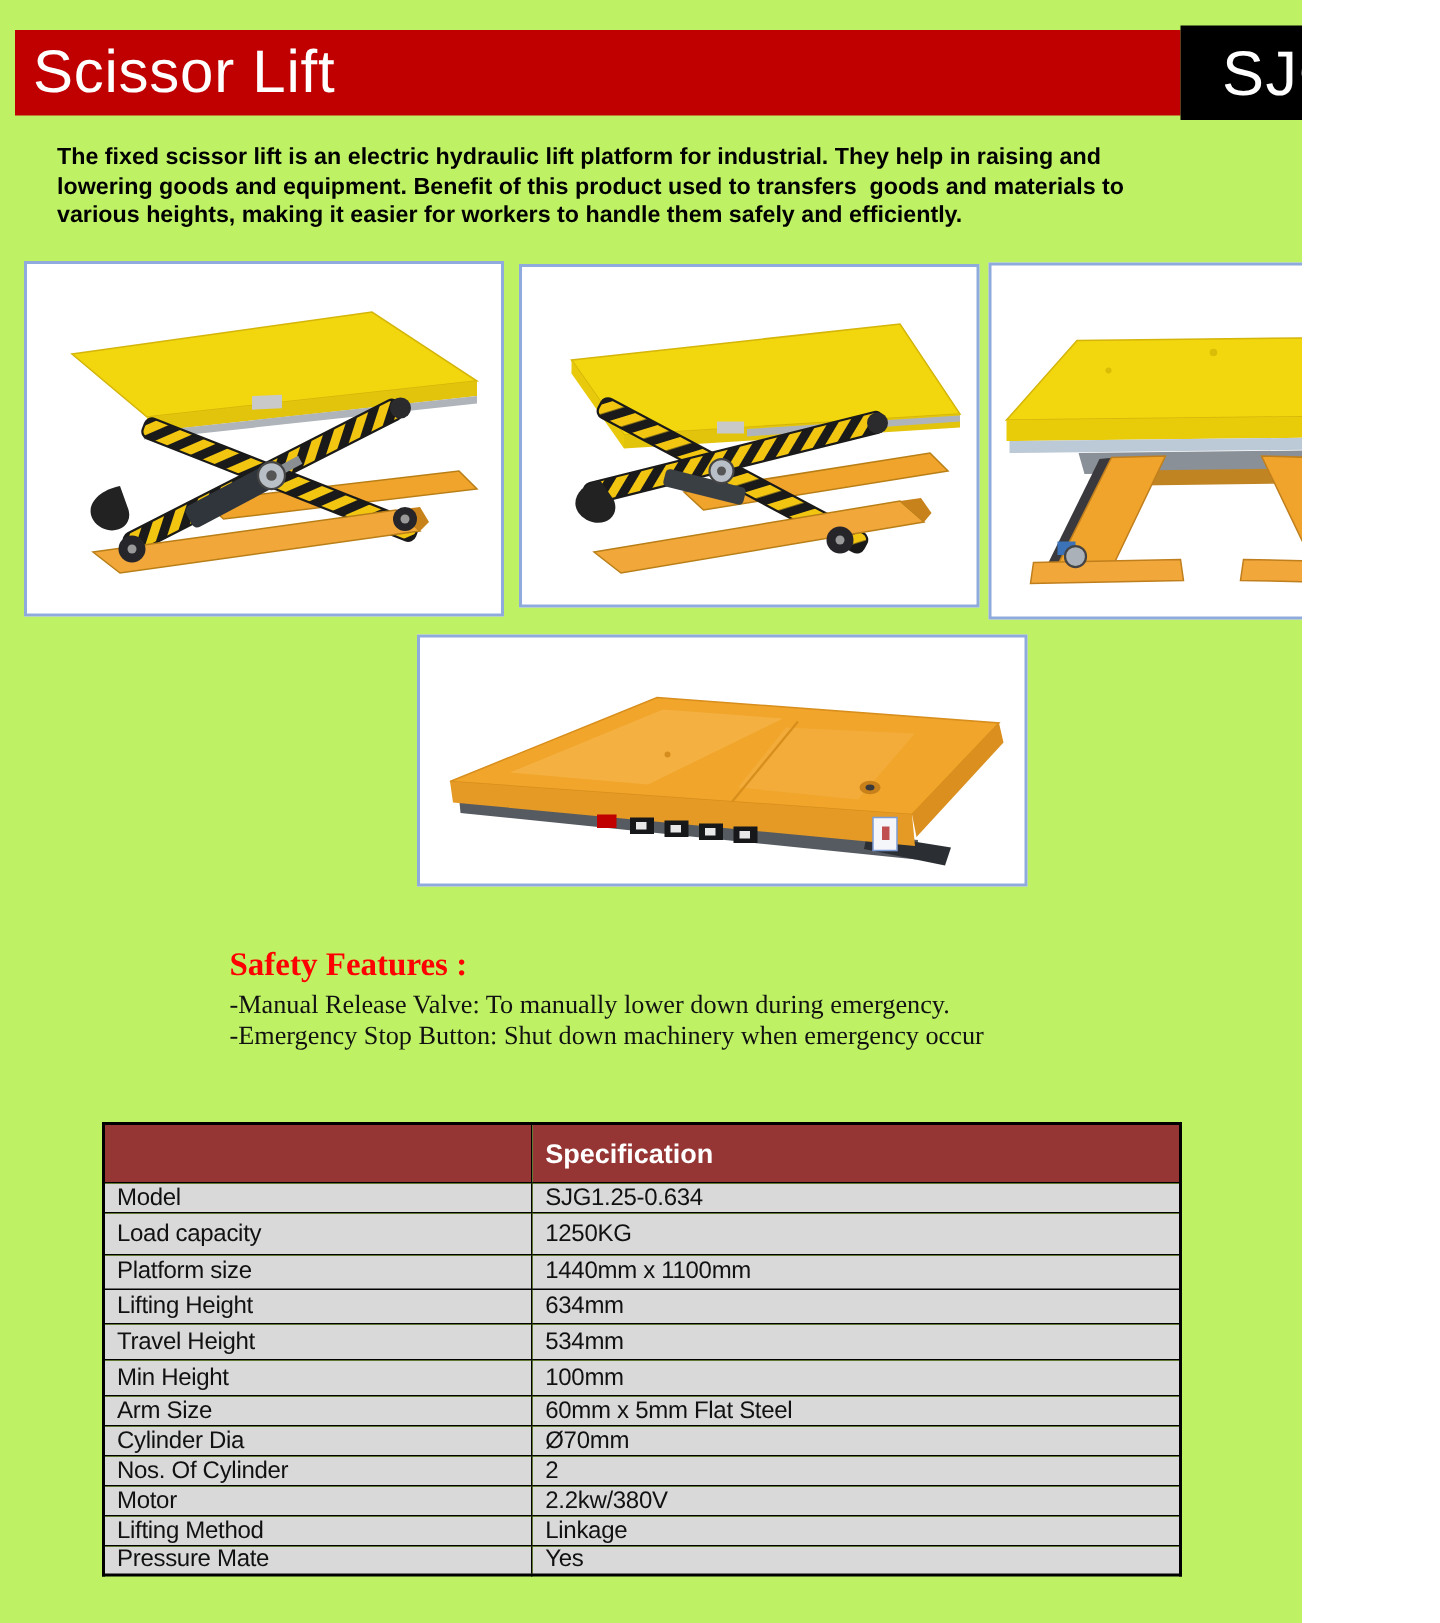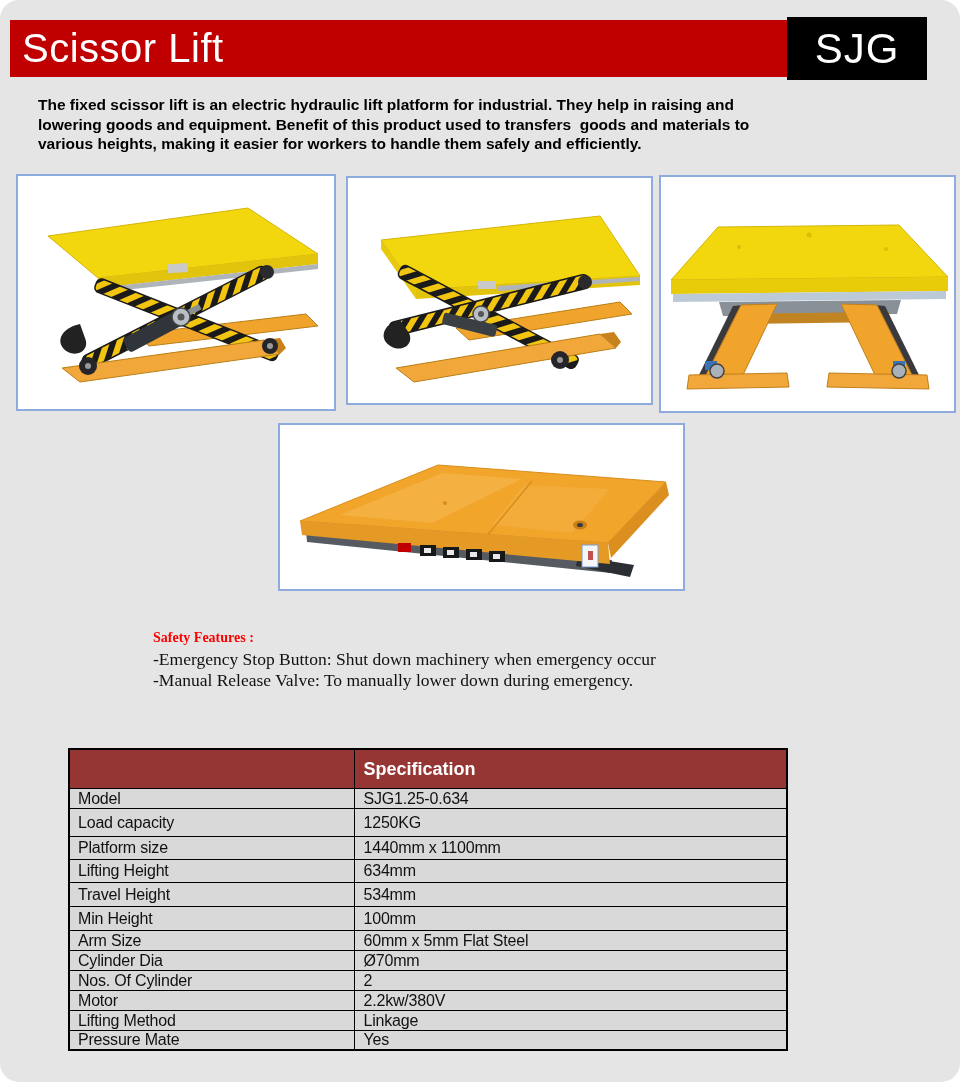--- a/index.html
+++ b/index.html
@@ -1,17 +1,17 @@
 <!DOCTYPE html>
 <html style="--accent-red: #C00000; --brand-bg: #000000; --safety-red: #FF0000; --table-header-bg: #963634; --table-row-bg: #D9D9D9; --image-border: #8FAADC; --lift-yellow: #F2D60E; --lift-orange: #F0A42C;"><head>
 <meta charset="utf-8">
 <style>
   html,body{margin:0;padding:0;background:#fff;}
-  #page{position:relative;width:960px;height:1082px;background:#e5e5e5;
-        font-family:"Liberation Sans",sans-serif;overflow:hidden;border-radius:19px;}
+  #page{position:relative;width:868px;height:1082px;background:#bef264;
+        font-family:"Liberation Sans",sans-serif;overflow:hidden;}
 
   
   .red-bar{position:absolute;left:10px;top:20px;width:777px;height:57px;
            background:var(--accent-red,#C00000);}
   .red-bar .title{color:#fff;font-size:40px;line-height:56px;padding-left:12px;
                   font-weight:400;letter-spacing:.5px;white-space:nowrap;}
   .brand-box{position:absolute;left:787px;top:17px;width:140px;height:63px;
              background:var(--brand-bg,#000);display:flex;align-items:center;justify-content:center;text-align:right;}
   .brand-box .brand{color:#fff;font-size:42px;letter-spacing:1px;font-weight:400;}
 
@@ -25,21 +25,21 @@
            border:2px solid var(--image-border,#8FAADC);}
   #img1{left:16px;top:174px;width:320px;height:237px;}
   #img2{left:346px;top:176px;width:307px;height:229px;}
   #img3{left:659px;top:175px;width:297px;height:238px;}
   #img4{left:278px;top:423px;width:407px;height:168px;}
   .img-box svg{display:block;width:100%;height:100%;}
 
   
   .safety{position:absolute;left:153px;top:630px;font-family:"Liberation Serif",serif;}
   .safety .safety-h{margin:0 0 3px 0;color:var(--safety-red,#FF0000);
-                    font-size:14px;font-weight:700;}
+                    font-size:22px;font-weight:700;}
   .safety .s-item{font-size:17.5px;line-height:21px;color:#111;white-space:pre-wrap;}
 
   
   table.spec{position:absolute;left:68px;top:748px;width:718px;
              border-collapse:collapse;table-layout:fixed;border:2.5px solid #000;}
   .spec td{border:1.5px solid #000;background:var(--table-row-bg,#D9D9D9);
            font-size:16px;color:#111;padding:0 2px 0 8px;vertical-align:middle;
            letter-spacing:-0.2px;overflow:hidden;white-space:nowrap;}
   .spec td+td{padding-left:9px;}
   .spec tr.hdr td{background:var(--table-header-bg,#963634);height:38px;}
@@ -209,22 +209,22 @@
         <rect x="190" y="127" width="7" height="5"></rect>
         <rect x="213" y="129" width="7" height="5"></rect>
       </g>
       <rect x="302" y="120" width="16" height="22" fill="#F4F6FA" stroke="#7C9CD6" stroke-width="1"></rect>
       <rect x="308" y="126" width="5" height="9" fill="#C05050"></rect>
     </svg>
   </div>
 
   <div class="safety">
     <div class="safety-h">Safety Features :</div>
+    <div class="s-item">-Manual Release Valve: To manually lower down during emergency.</div>
     <div class="s-item">-Emergency Stop Button: Shut down machinery when emergency occur</div>
-    <div class="s-item">-Manual Release Valve: To manually lower down during emergency.</div>
   </div>
 
   <table class="spec">
     <colgroup>
         <col style="width:285px">
         <col style="width:433px">
       </colgroup>
     <tbody>
       <tr class="hdr">
         <td></td>

